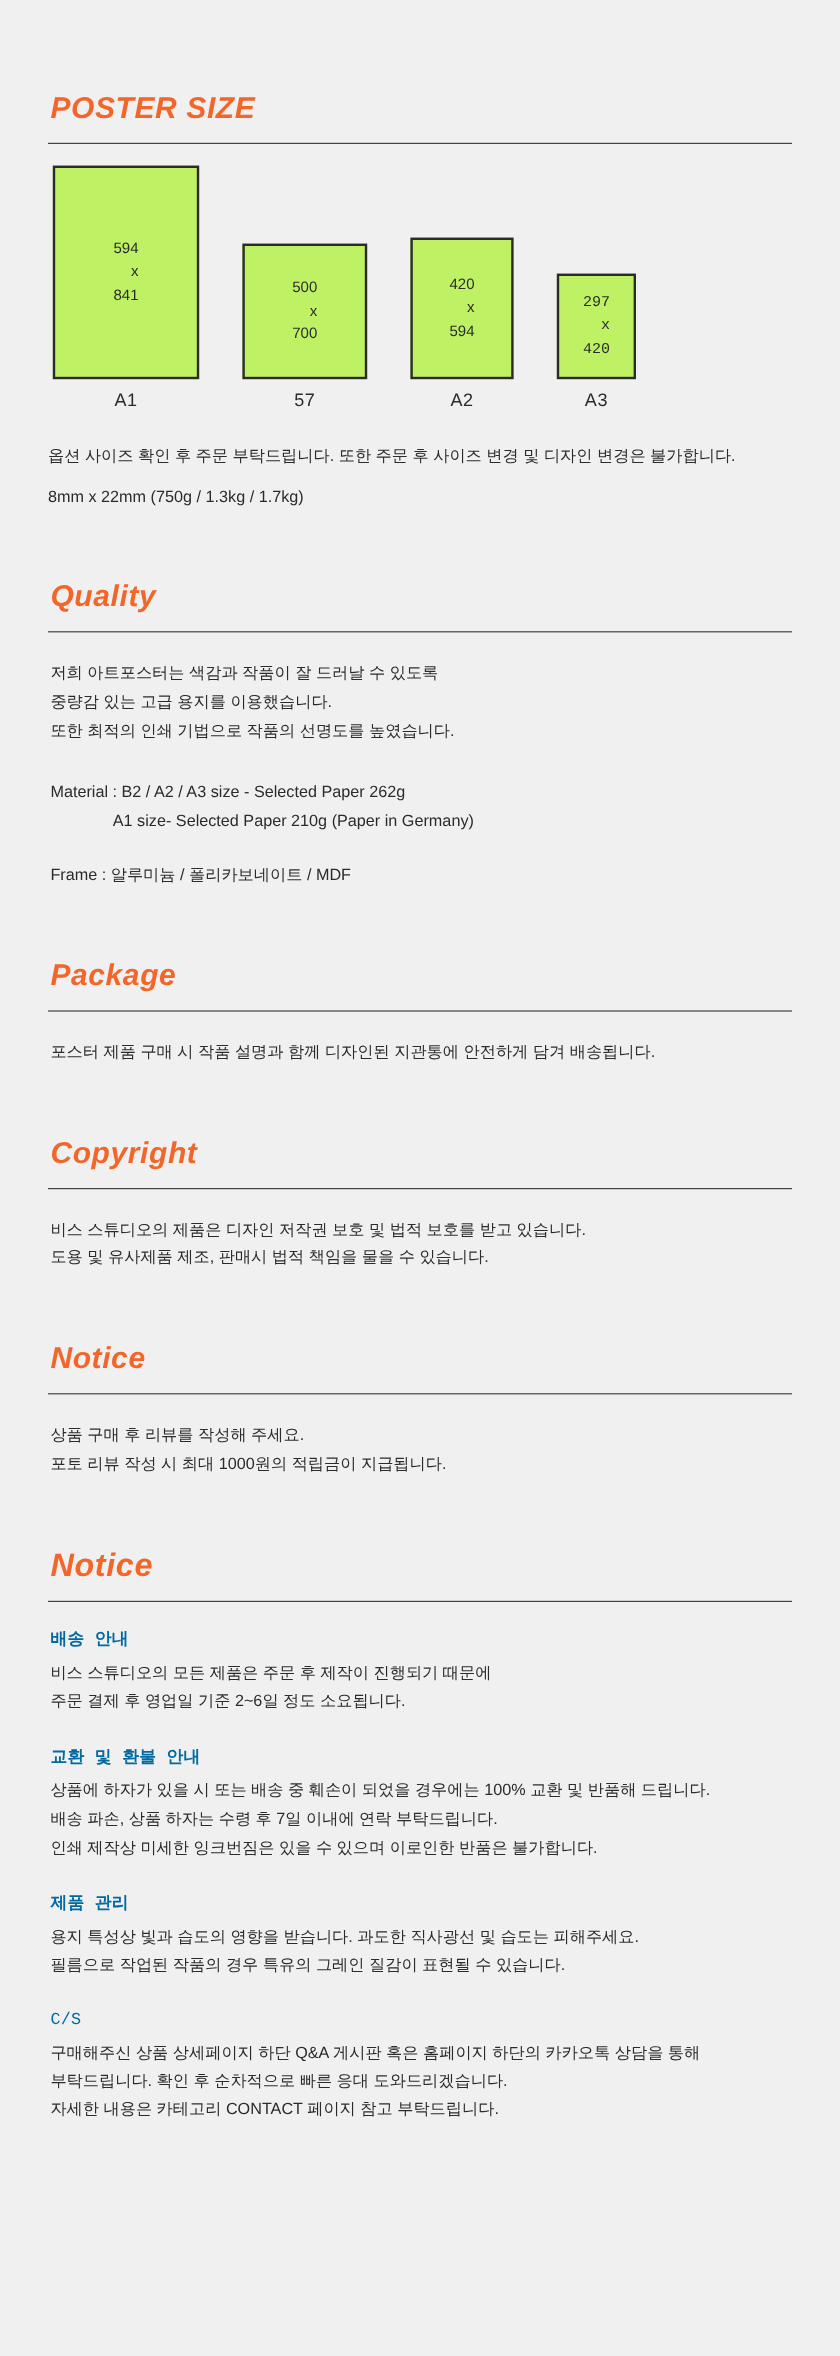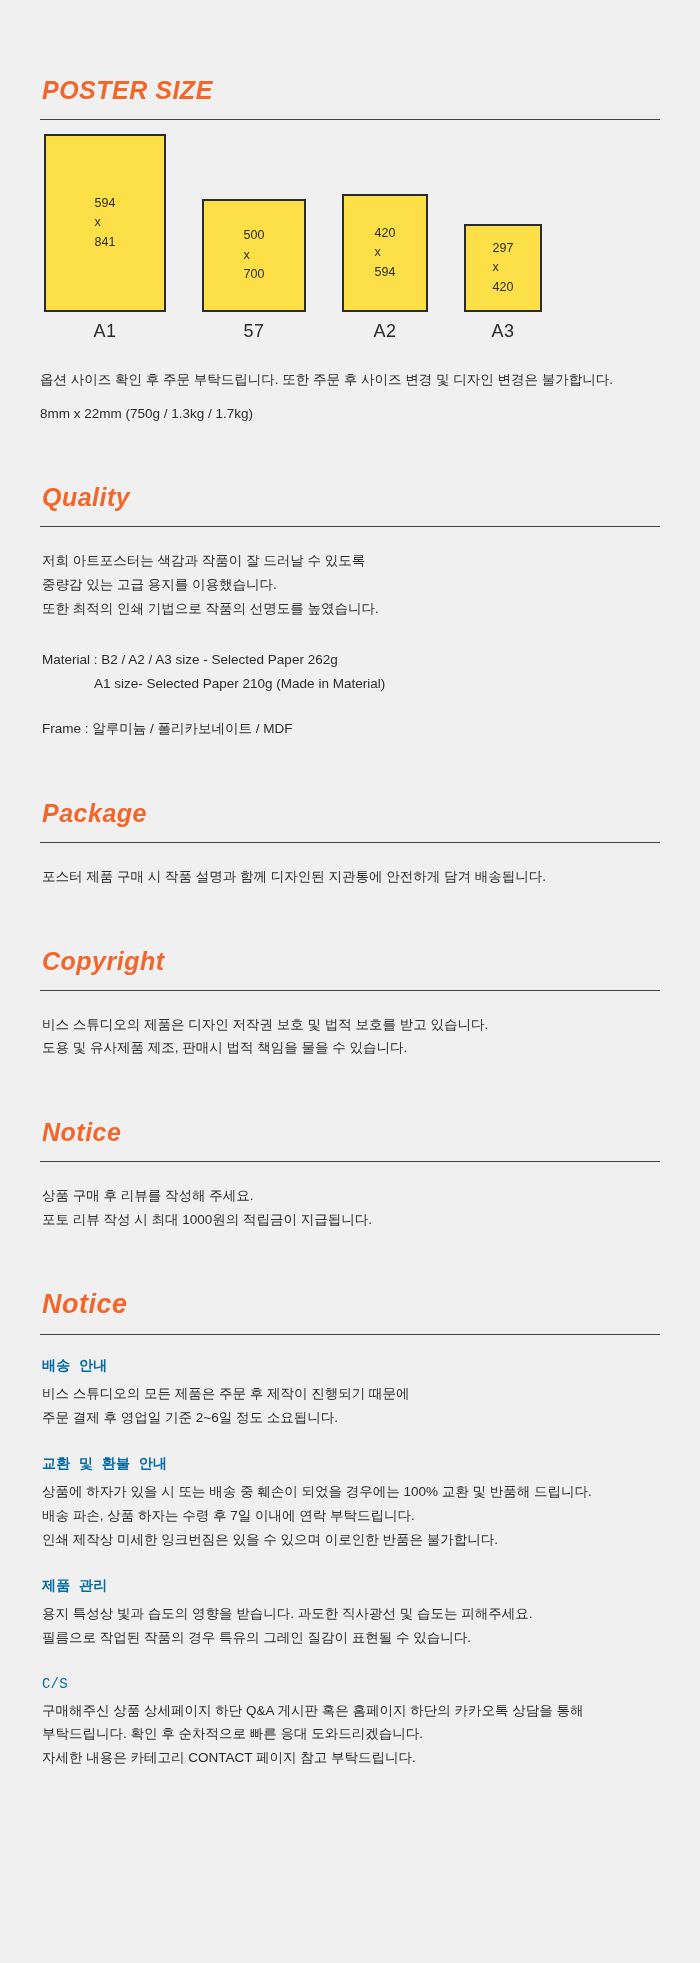--- a/index.html
+++ b/index.html
@@ -50,39 +50,39 @@
     gap: 36px;
     padding-left: 4px;
   }
   .poster-item {
     display: flex;
     flex-direction: column;
     align-items: center;
   }
   .poster-box {
     border: 2px solid #2b2b2b;
-    background: #fde047;
+    background: #bef264;
     display: flex;
     align-items: center;
     justify-content: center;
-    text-align: left;
+    text-align: right;
     font-size: 12.5px;
     color: #2b2b2b;
     line-height: 1.55;
   }
   .poster-label {
     margin-top: 9px;
-    font-size: 18px;
+    font-size: 15px;
     color: #2b2b2b;
     letter-spacing: 0.5px;
   }
   .size-a1 { width: 122px; height: 178px; }
   .size-57 { width: 104px; height: 113px; }
   .size-a2 { width: 86px;  height: 118px; }
-  .size-a3 { width: 78px;  height: 88px; }
+  .size-a3 { width: 66px;  height: 88px; font-family: Liberation Mono, monospace; }
 
   .poster-note { margin-top: 26px; }
   .poster-note p { margin: 0 0 10px 0; }
 
   
   .gap-top-60 { margin-top: 58px; }
 
   .block { margin-bottom: 16px; }
   .block:last-child { margin-bottom: 0; }
 
@@ -144,21 +144,21 @@
   <section class="section gap-top-60">
     <h2 class="sec-title">Quality</h2>
     <hr class="rule">
     <div class="block">
       <div class="body-text">저희 아트포스터는 색감과 작품이 잘 드러날 수 있도록</div>
       <div class="body-text">중량감 있는 고급 용지를 이용했습니다.</div>
       <div class="body-text">또한 최적의 인쇄 기법으로 작품의 선명도를 높였습니다.</div>
     </div>
     <div class="block" style="margin-top:28px;">
       <div class="body-text">Material : B2 / A2 / A3 size - Selected Paper 262g</div>
-      <div class="body-text indent">A1 size- Selected Paper 210g (Made in Material)</div>
+      <div class="body-text indent">A1 size- Selected Paper 210g (Paper in Germany)</div>
     </div>
     <div class="block" style="margin-top:22px;">
       <div class="body-text">Frame : 알루미늄 / 폴리카보네이트 / MDF</div>
     </div>
   </section>
 
   <section class="section gap-top-60">
     <h2 class="sec-title">Package</h2>
     <hr class="rule">
     <div class="body-text">포스터 제품 구매 시 작품 설명과 함께 디자인된 지관통에 안전하게 담겨 배송됩니다.</div>

